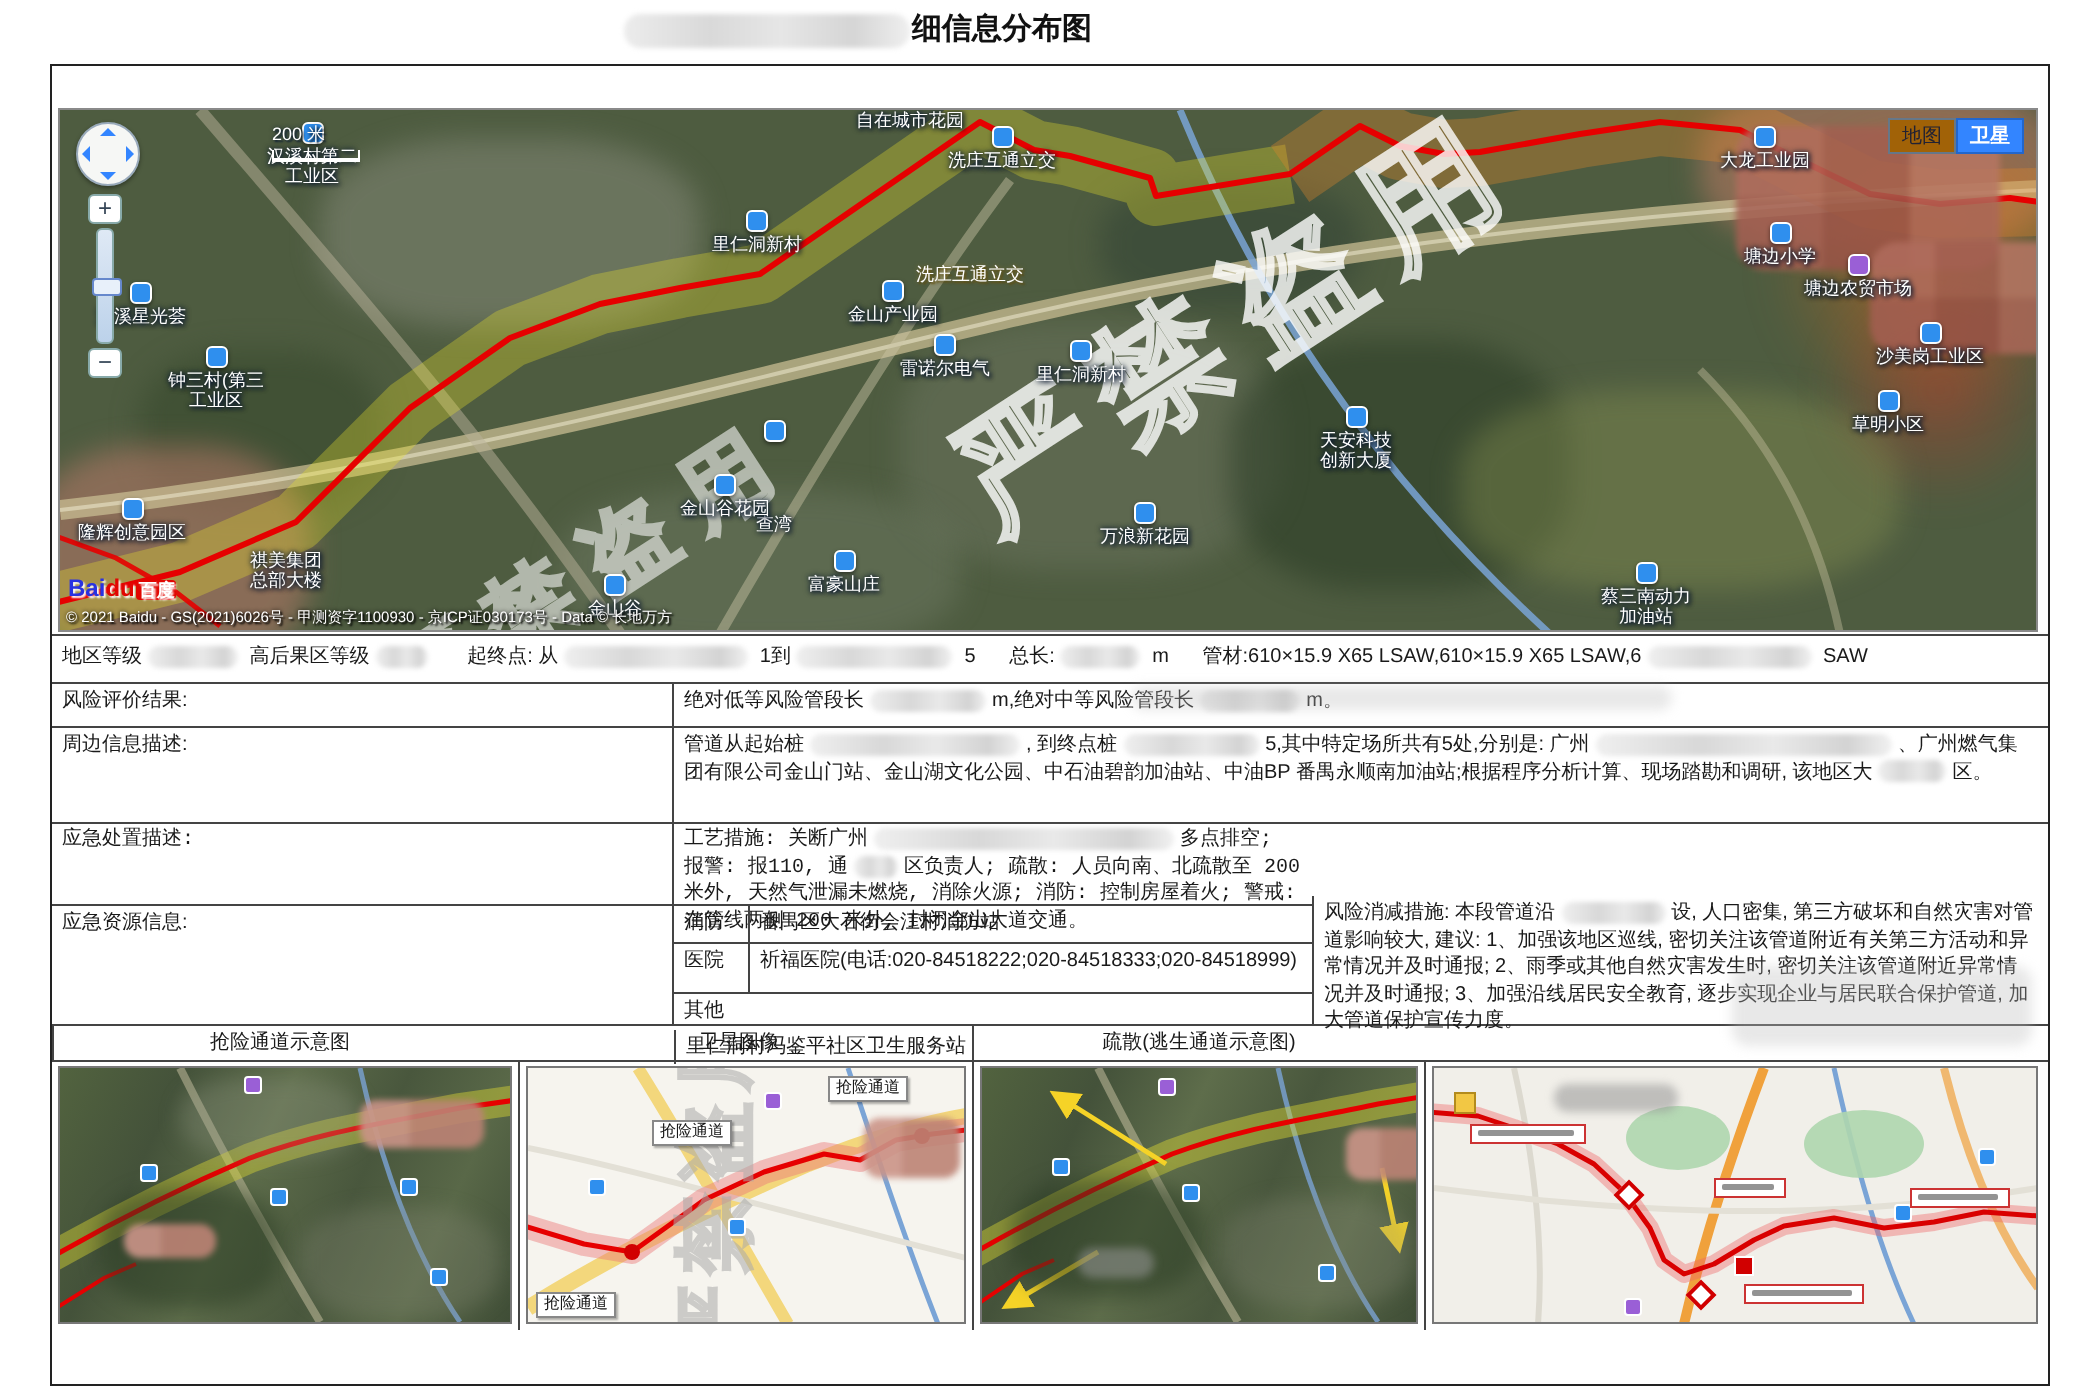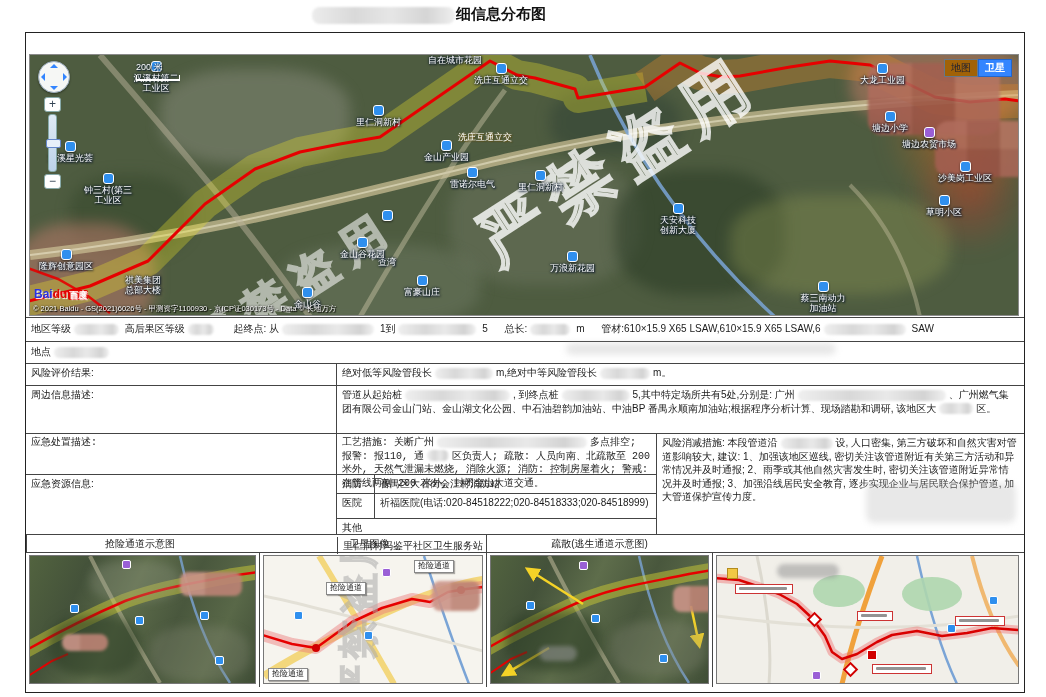--- a/index.html
+++ b/index.html
@@ -255,25 +255,20 @@
         <span class="gap">起终点: 从</span><span class="rd" style="width:92px"></span>
         <span>1到</span><span class="rd" style="width:78px"></span>
         <span>5</span>
         <span class="gap">总长:</span><span class="rd" style="width:40px"></span>
         <span>m</span>
         <span class="gap">管材:610×15.9 X65 LSAW,610×15.9 X65 LSAW,6</span><span class="rd" style="width:82px"></span>
         <span>SAW</span>
       </div>
     </div>
 
-    <div class="trow" style="height:22px;">
-      <div class="cell" style="width:996px;padding-top:3px;">
-        <span>地点</span><span class="rd" style="width:55px"></span>
-      </div>
-    </div>
 
     <div class="trow" style="height:22px;">
       <div class="cell lblcol">风险评价结果:</div>
       <div class="cell vline" style="width:686px;">
         <span>绝对低等风险管段长</span><span class="rd" style="width:58px"></span><span>m,绝对中等风险管段长</span><span class="rd" style="width:50px"></span><span>m。</span>
       </div>
     </div>
 
     <div class="trow" style="height:48px;">
       <div class="cell lblcol">周边信息描述:</div>
@@ -304,21 +299,21 @@
               <div class="cell vline valcol">祈福医院(电话:020-84518222;020-84518333;020-84518999)</div>
             </div>
             <div class="subrow" style="height:17px;flex-direction:column;">
               <div class="cell typecol">其他</div>
               <div class="cell vline valcol">里仁洞村冯鉴平社区卫生服务站</div>
             </div>
           </div>
         </div>
       </div>
 
-      <div class="cell vline" style="width:366px;">
+      <div class="cell vline" style="width:366px;margin-top:36px;">
         <span>风险消减措施: 本段管道沿</span><span class="rd" style="width:52px"></span><span>设, 人口密集, 第三方破坏和自然灾害对管道影响较大, 建议: 1、加强该地区巡线, 密切关注该管道附近有关第三方活动和异常情况并及时通报; 2、雨季或其他自然灾害发生时, 密切关注该管道附近异常情况并及时通报; 3、加强沿线居民安全教育, 逐步实现企业与居民联合保护管道, 加大管道保护宣传力度。</span>
       </div>
     </div>
 
     <div class="pheads">
       <div class="phead vline" style="width:227px;">抢险通道示意图</div>
       <div class="phead" style="width:233px;">卫星图像</div>
       <div class="phead vline" style="width:226px;">疏散(逃生通道示意图)</div>
     </div>
 

